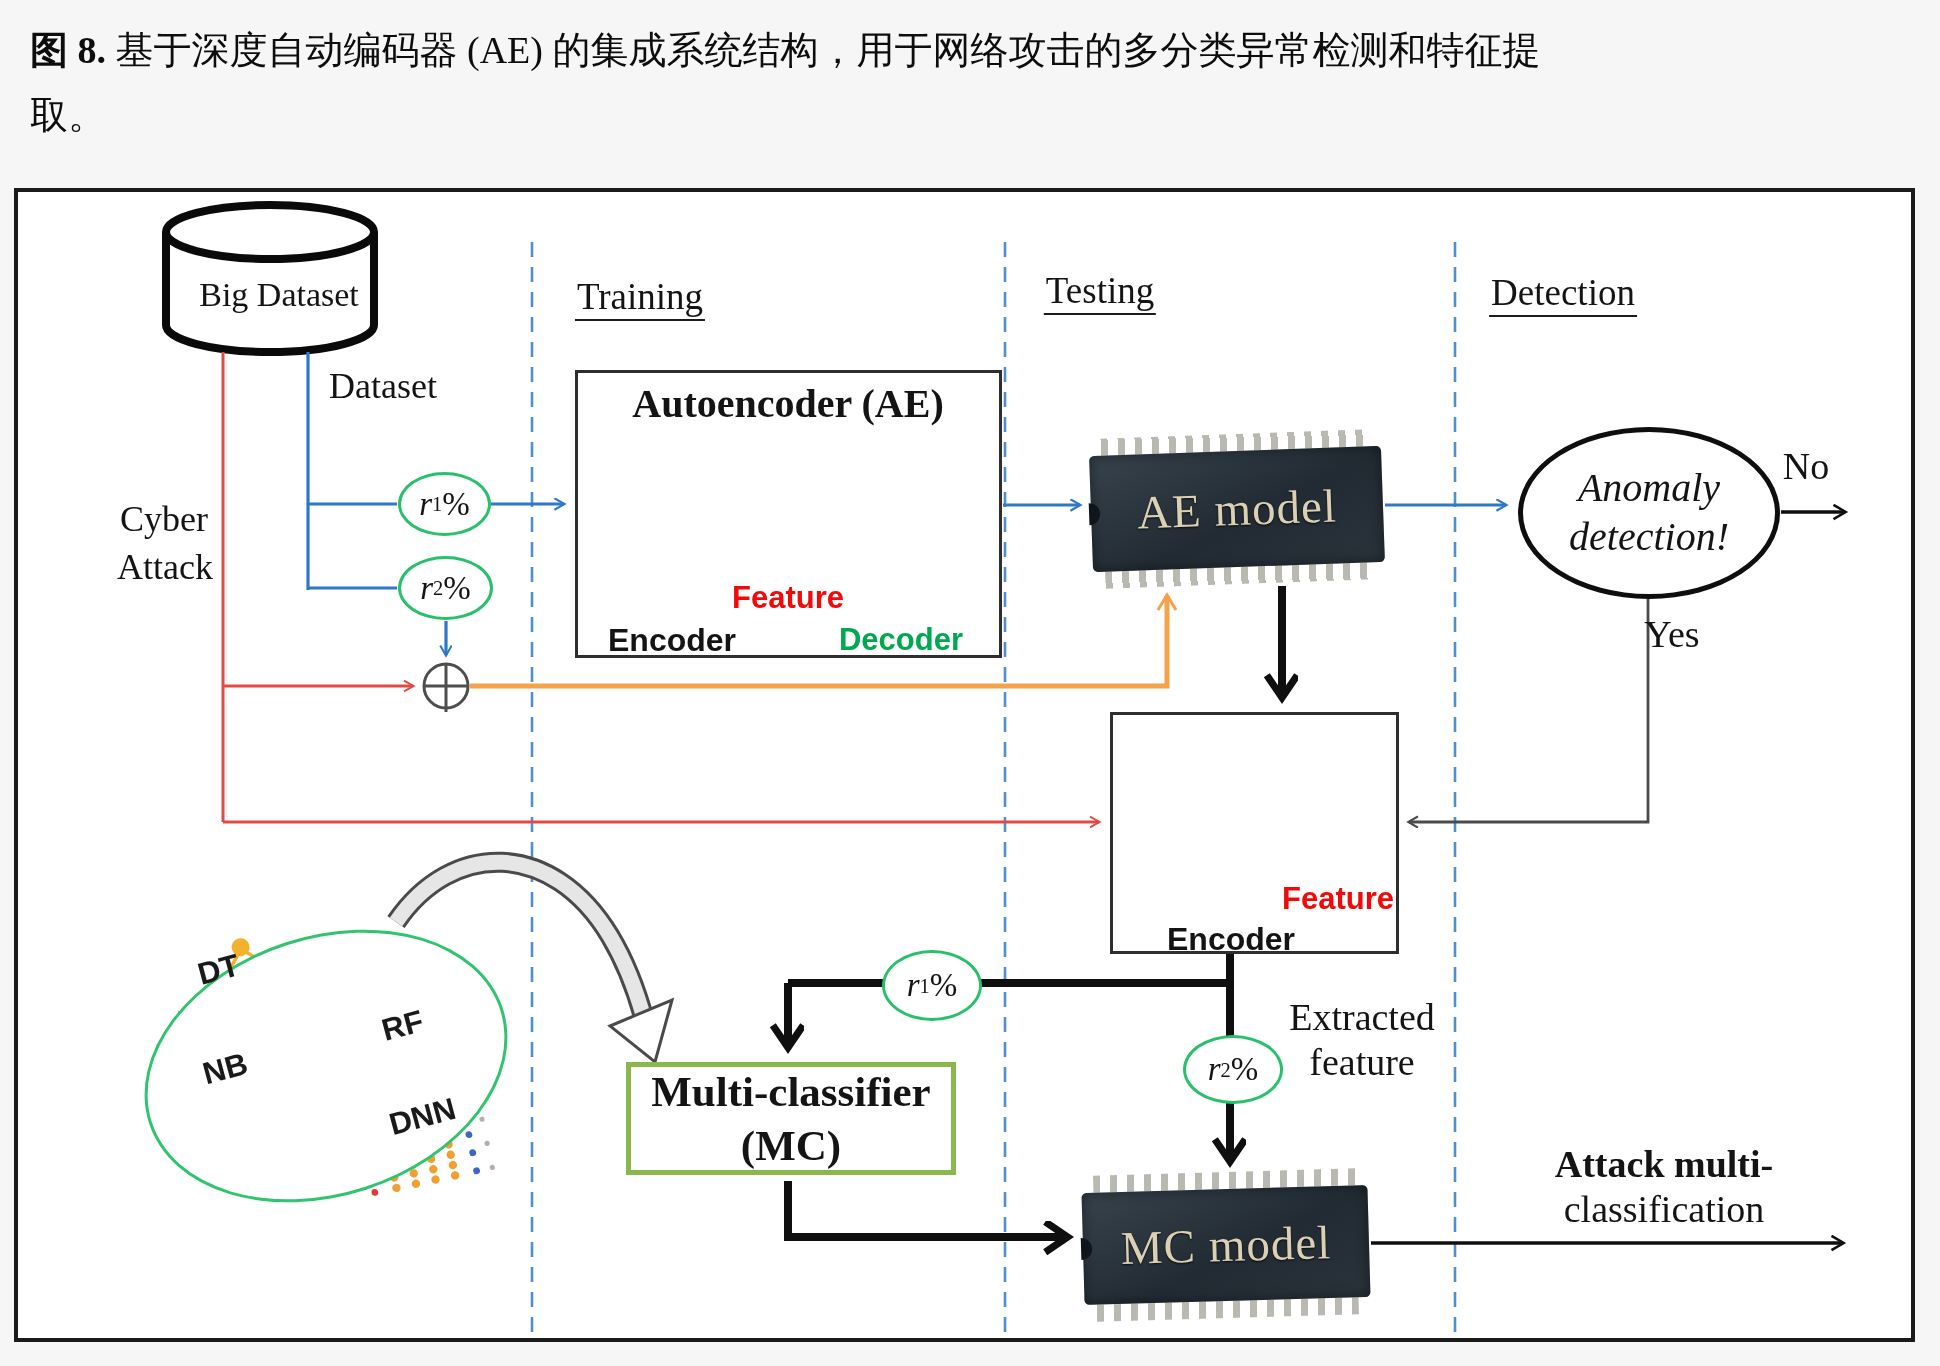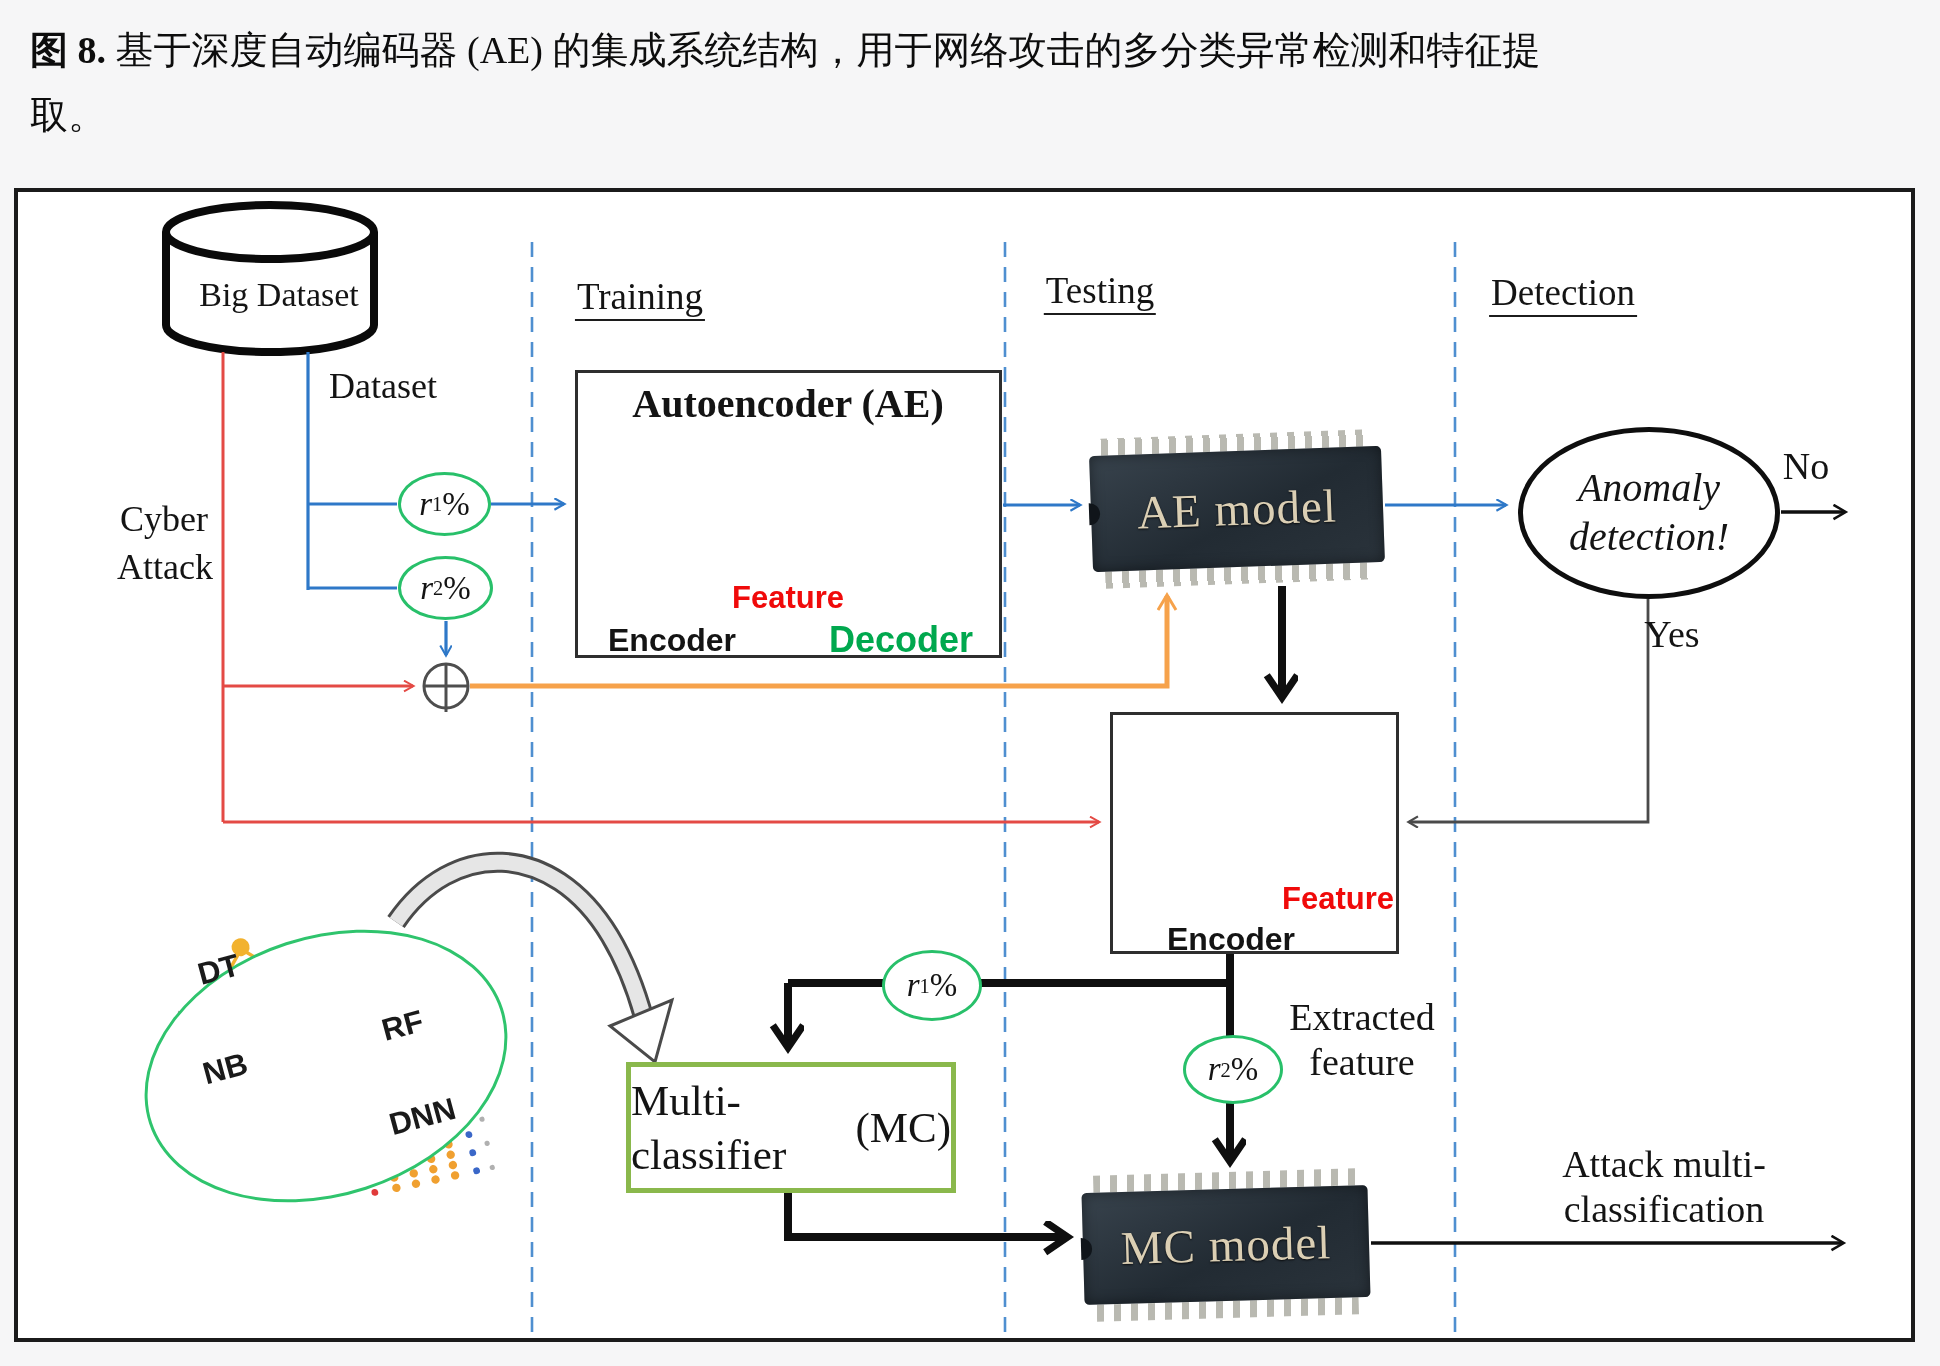--- a/index.html
+++ b/index.html
@@ -43,24 +43,24 @@
   .ratio sub{font-size:0.62em;vertical-align:-0.3em;line-height:0;}
   
   #anomaly{
     left:1518px;top:427px;width:262px;height:172px;
     border:5.5px solid #0e0e0e;border-radius:50%;background:#fff;
     display:flex;flex-direction:column;align-items:center;justify-content:center;
     font-size:40px;line-height:1.22;box-sizing:border-box;font-style:italic;
   }
   
   #mc-box{
-    left:626px;top:1062px;width:330px;height:131px;
+    left:626px;top:1062px;width:330px;height:113px;
     border:5px solid #8ab84c;background:#fff;box-sizing:border-box;
-    display:flex;flex-direction:row;align-items:center;justify-content:center;
-    font-size:43px;line-height:1.25;
+    display:flex;flex-direction:column;align-items:center;justify-content:center;
+    font-size:43px;line-height:1.25;font-weight:bold;
   }
   
   .netbox{background:#fff;border:3px solid #2e2e2e;box-sizing:border-box;}
   #ae-box{left:575px;top:370px;width:427px;height:288px;border-width:3.5px;}
   #enc2-box{left:1110px;top:712px;width:289px;height:242px;}
   
   .chip{display:flex;flex-direction:column;}
   .chip .pins{
     height:17px;margin:0 12px;
     background:repeating-linear-gradient(90deg,#b9b9b1 0 7px,rgba(0,0,0,0) 7px 17px);
@@ -667,21 +667,21 @@
 </div>
 <div class="abs ratio serif lbl" style="left:1183px;top:1035px;width:100px;height:69px;">
   <i>r</i>
     <sub>2</sub>
     <span>%</span>
 </div>
 
 <div id="ae-box" class="abs netbox"></div>
 <div class="abs ctr serif t40 lbl" style="left:788px;top:403px;font-weight:bold;">Autoencoder (AE)</div>
 <div class="abs ctr sansb lbl" style="left:672px;top:640px;font-size:32px;">Encoder</div>
-<div class="abs ctr sansb lbl" style="left:901px;top:640px;font-size:36px;color:#00a84e;text-align:right;">Decoder</div>
+<div class="abs ctr sansb lbl" style="left:901px;top:640px;font-size:31px;color:#00a84e;text-align:right;">Decoder</div>
 <div class="abs ctr sansb lbl" style="left:788px;top:598px;font-size:31px;color:#f00a0a;">Feature</div>
 
 <div id="ae-chip" class="abs chip lbl">
   <div class="pins"></div>
   <div class="chip-body">
     <span class="chip-label serif">AE model</span>
   </div>
   <div class="pins"></div>
 </div>
 
@@ -691,21 +691,21 @@
 </div>
 <div class="abs ctr serif t38 lbl" style="left:1806px;top:466px;">No</div>
 <div class="abs ctr serif t38 lbl" style="left:1672px;top:634px;">Yes</div>
 
 <div id="enc2-box" class="abs netbox"></div>
 <div class="abs ctr sansb lbl" style="left:1231px;top:939px;font-size:32px;">Encoder</div>
 <div class="abs ctr sansb lbl" style="left:1338px;top:899px;font-size:31px;color:#f00a0a;">Feature</div>
 
 <div class="abs ctr serif t38 lbl" style="left:1362px;top:1017px;">Extracted</div>
 <div class="abs ctr serif t38 lbl" style="left:1362px;top:1062px;">feature</div>
-<div class="abs ctr serif t38 lbl" style="left:1664px;top:1164px;">Attack multi-</div>
+<div class="abs ctr serif t38 lbl" style="left:1664px;top:1164px;font-weight:bold;">Attack multi-</div>
 <div class="abs ctr serif t38 lbl" style="left:1664px;top:1209px;">classification</div>
 
 <div id="mc-box" class="abs serif lbl">
   <span>Multi-classifier</span>
   <span>(MC)</span>
 </div>
 
 <div id="mc-chip" class="abs chip lbl">
   <div class="pins"></div>
   <div class="chip-body">

